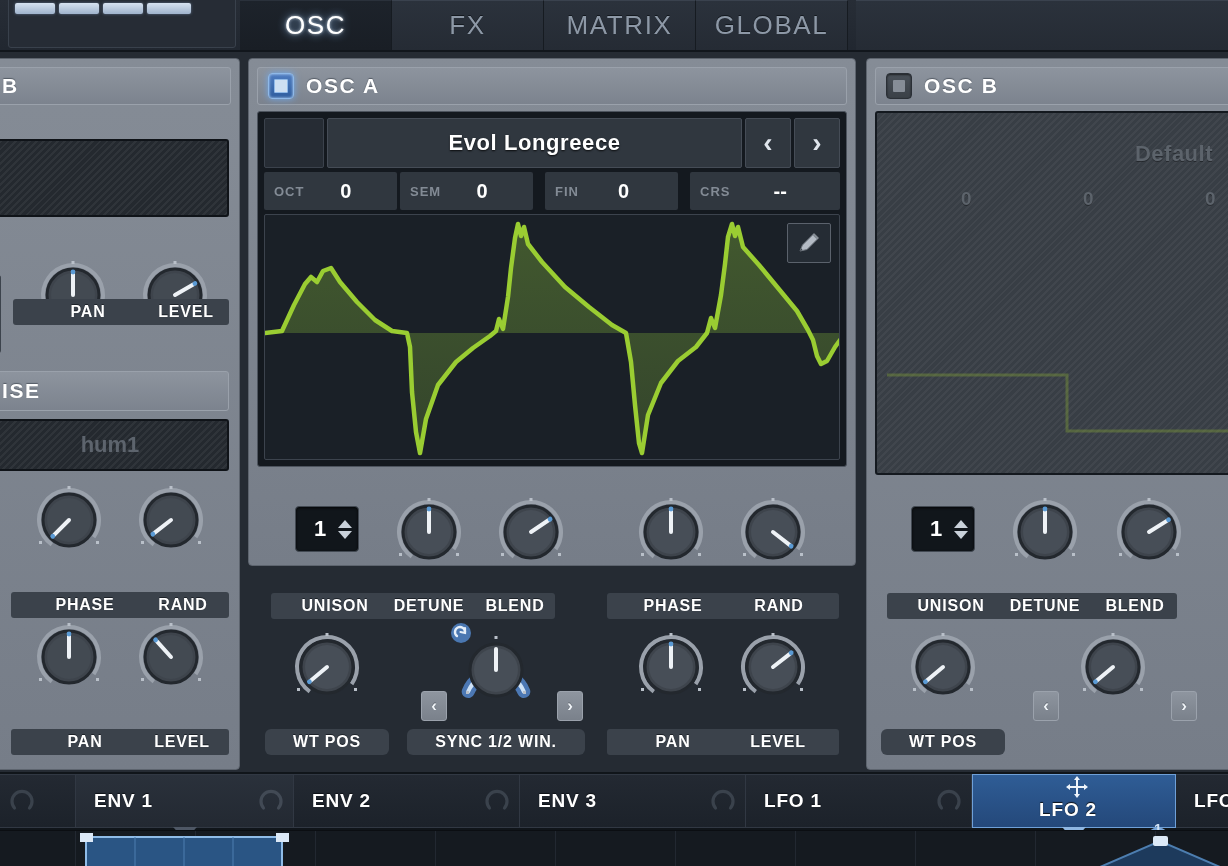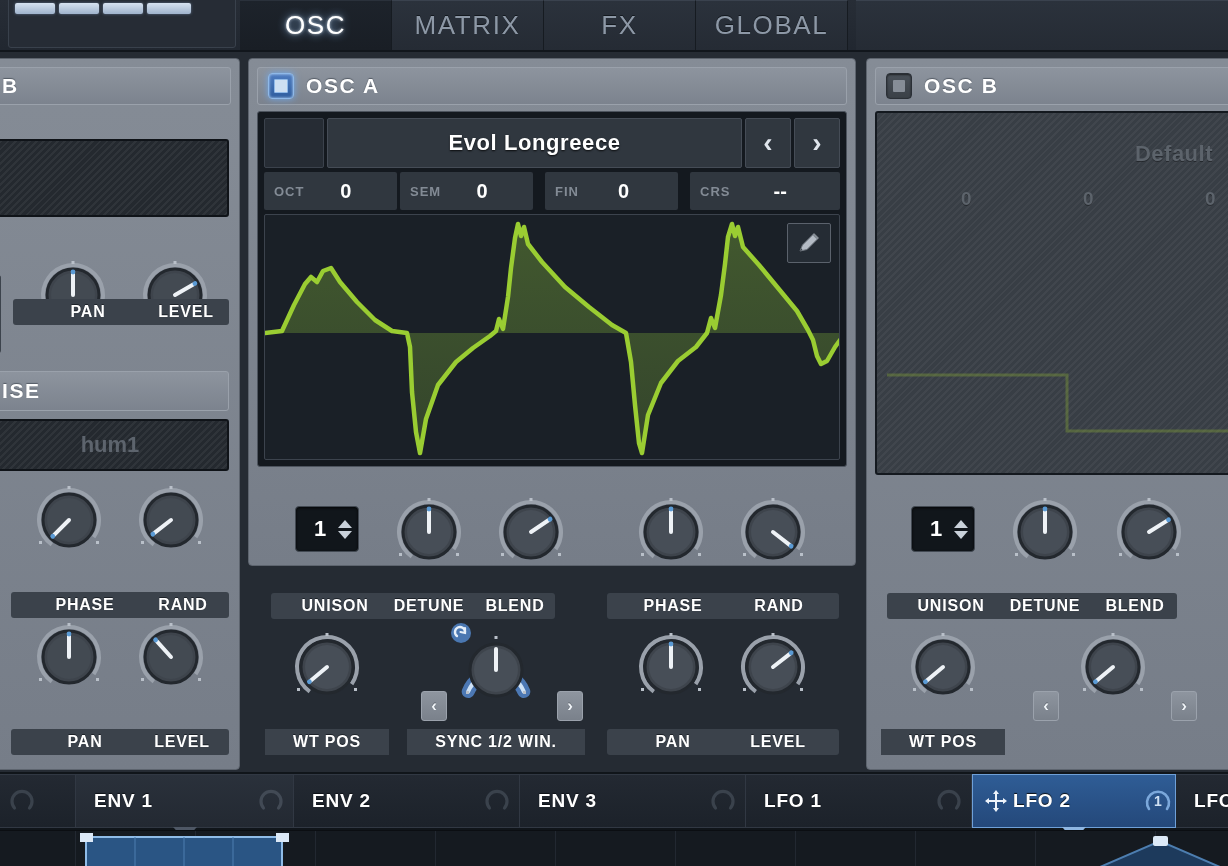--- a/index.html
+++ b/index.html
@@ -102,21 +102,21 @@
                   text-shadow:0 1px 0 rgba(0,0,0,.35); }
   .hatch .dflt{ right:22px; top:28px; font-size:22px; letter-spacing:.5px; }
   .hatch .z1{ left:84px; top:75px; font-size:19px; }
   .hatch .z2{ left:206px; top:75px; font-size:19px; }
   .hatch .z3{ left:328px; top:75px; font-size:19px; }
 
   
   .knob{ position:absolute; width:72px; height:72px; }
   .knob svg{ display:block; }
   .lbl{ position:absolute; height:26px; display:flex; align-items:center; justify-content:center;
-        background:#3b424b; border-radius:0; color:#ffffff; font-size:16px; font-weight:bold;
+        background:#3b424b; border-radius:6px; color:#ffffff; font-size:16px; font-weight:bold;
         letter-spacing:.8px; text-shadow:0 -1px 0 #1c2128; }
   .lblgroup{ position:absolute; height:26px; background:#3b424b; border-radius:3px; }
   .lblgroup span{ position:absolute; top:0; height:26px; display:flex; align-items:center;
                   justify-content:center; color:#ffffff; font-size:16px; font-weight:bold;
                   letter-spacing:.8px; text-shadow:0 -1px 0 #1c2128; }
 
   .stepper{ position:absolute; width:64px; height:46px; background:#11161b;
             border:1px solid #424952; border-radius:4px; display:flex; align-items:center;
             padding:0 6px; box-shadow:inset 0 1px 3px rgba(0,0,0,.8); cursor:pointer; }
   .stepper .n{ flex:1; text-align:center; font-size:22px; font-weight:bold; color:#ffffff; }
@@ -163,22 +163,22 @@
   <div class="topbar">
     <div class="toolstrip">
       <div class="bar b1"></div>
       <div class="bar b2"></div>
       <div class="bar b3"></div>
       <div class="bar b4"></div>
     </div>
     <div class="tabfill"></div>
     <div class="tabs">
       <div class="tab active">OSC</div>
+      <div class="tab">FX</div>
       <div class="tab">MATRIX</div>
-      <div class="tab">FX</div>
       <div class="tab">GLOBAL</div>
     </div>
   </div>
 
   <div class="panel panel-left">
     <div class="hdr">
       <span class="title">B</span>
     </div>
     <div class="btn-direct">DIRECT OUT</div>
 
@@ -626,21 +626,21 @@
 
       <div class="btab" style="width:226px;">
         <span class="bname" style="padding-left:18px;">LFO 1</span>
         <span class="kmini" style="margin-left:auto;">
           <svg width="30" height="30" viewBox="0 0 30 30">
               <path d="M7.5 22 A10 10 0 1 1 22.5 22" fill="none" stroke="#3a424c" stroke-width="3.2" stroke-linecap="round"></path>
             </svg>
         </span>
       </div>
 
-      <div class="btab sel" style="width:204px;">
+      <div class="btab sel" style="width:204px;flex-direction:column;">
         <span class="mv">
           <svg width="24" height="24" viewBox="0 0 24 24">
             <path d="M12 1 L15 5 H9 Z M12 23 L9 19 H15 Z M1 12 L5 9 V15 Z M23 12 L19 15 V9 Z
                      M11 5 H13 V19 H11 Z M5 11 H19 V13 H5 Z" fill="#eef4fb"></path>
           </svg>
         </span>
         <span class="bname">LFO 2</span>
         <span class="badge" style="margin-left:auto;position:relative;">
           <svg width="34" height="34" viewBox="0 0 34 34" style="position:absolute;left:0;top:0;">
             <path d="M8 25 A11 11 0 1 1 26 25" fill="none" stroke="#7ba8db" stroke-width="2.6" stroke-linecap="round"></path>

